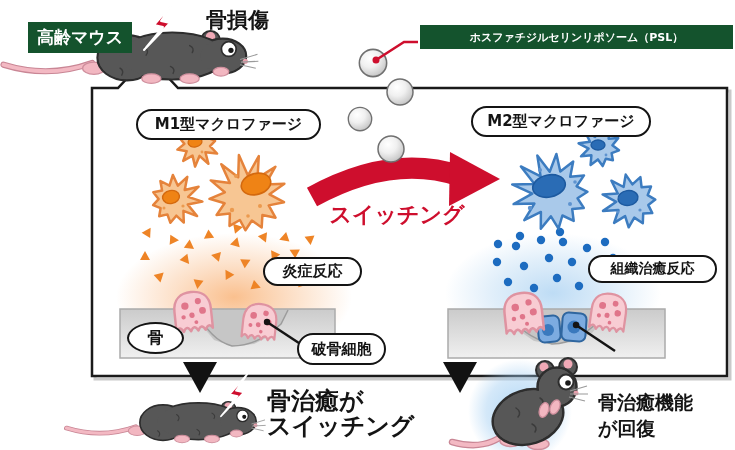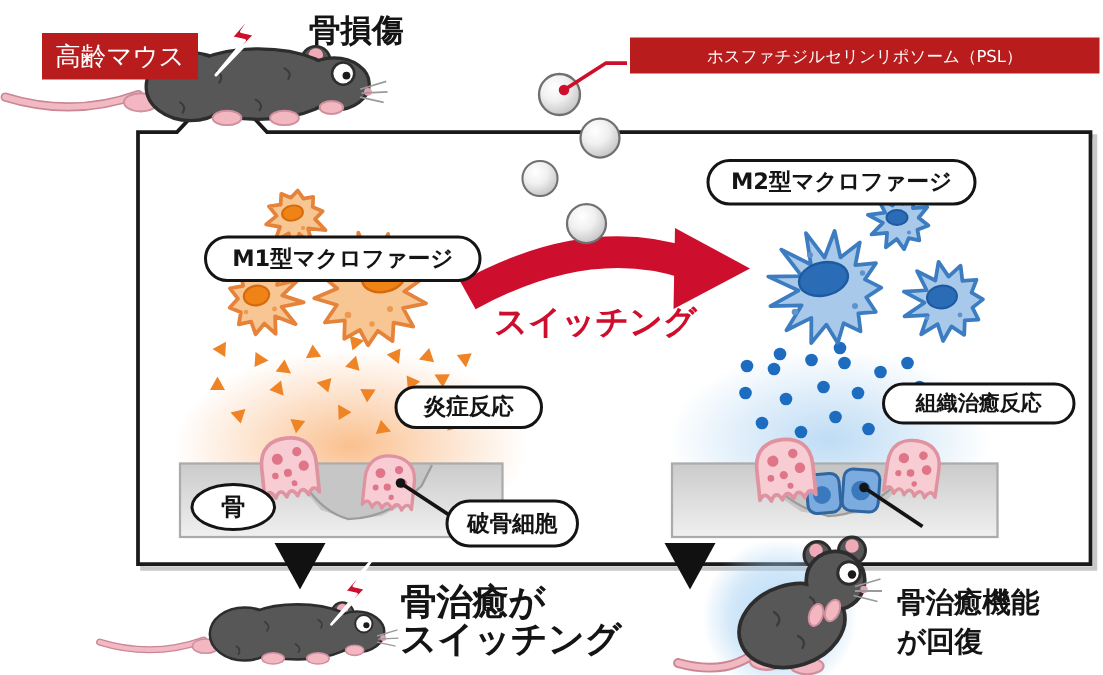--- a/index.html
+++ b/index.html
@@ -1,20 +1,20 @@
 <!DOCTYPE html>
 <html><head>
 <meta charset="utf-8">
 <style>
   html,body{margin:0;padding:0;background:#fff;}
   .stage{position:relative;width:735px;height:450px;background:#fff;overflow:hidden;
          font-family:"DejaVu Sans","Liberation Sans",sans-serif;}
   .stage svg.art{position:absolute;left:0;top:0;}
   .ov{position:absolute;z-index:5;white-space:nowrap;}
-  .badge{background:#b91c1c;color:#fff;font-weight:400;display:flex;align-items:center;justify-content:center;}
+  .badge{background:#14532d;color:#fff;font-weight:700;display:flex;align-items:center;justify-content:center;}
   .pill{background:#fff;border:2.5px solid #141414;border-radius:16px;color:#141414;font-weight:700;
         display:flex;align-items:center;justify-content:center;}
   .blacktext{color:#141414;font-weight:700;}
   .redtext{color:#ce0e2d;font-weight:700;}
 </style>
 </head>
 <body>
 
 <div class="stage">
 
@@ -250,21 +250,21 @@
     <ellipse cx="555" cy="407" rx="4.5" ry="7.5" fill="#f2b7c1" stroke="#cf8f9d" stroke-width="1.3" transform="rotate(24 555 407)"></ellipse>
   </g>
 </svg>
 
 <div class="ov badge" style="left:28px;top:22px;width:104px;height:31px;font-size:17px;">高齢マウス</div>
 
 <div class="ov blacktext" style="left:206px;top:6px;font-size:21px;">骨損傷</div>
 
 <div class="ov badge" style="left:420px;top:25px;width:313px;height:24px;font-size:11px;">ホスファチジルセリンリポソーム（PSL）</div>
 
-<div class="ov pill" style="left:136px;top:109px;width:181px;height:27px;font-size:15px;margin-top:48px;">M1型マクロファージ</div>
+<div class="ov pill" style="left:136px;top:109px;width:181px;height:27px;font-size:15px;">M1型マクロファージ</div>
 
 <div class="ov pill" style="left:471px;top:106px;width:176px;height:27px;font-size:15px;">M2型マクロファージ</div>
 
 <div class="ov redtext" style="left:317px;top:200px;width:160px;text-align:center;font-size:22px;">スイッチング</div>
 
 <div class="ov pill" style="left:263px;top:257px;width:95px;height:25px;font-size:15px;">炎症反応</div>
 
 <div class="ov pill" style="left:588px;top:255px;width:125px;height:24px;font-size:14px;">組織治癒反応</div>
 
 <div class="ov pill" style="left:127px;top:322px;width:53px;height:28px;font-size:16px;border-radius:50%;">骨</div>

